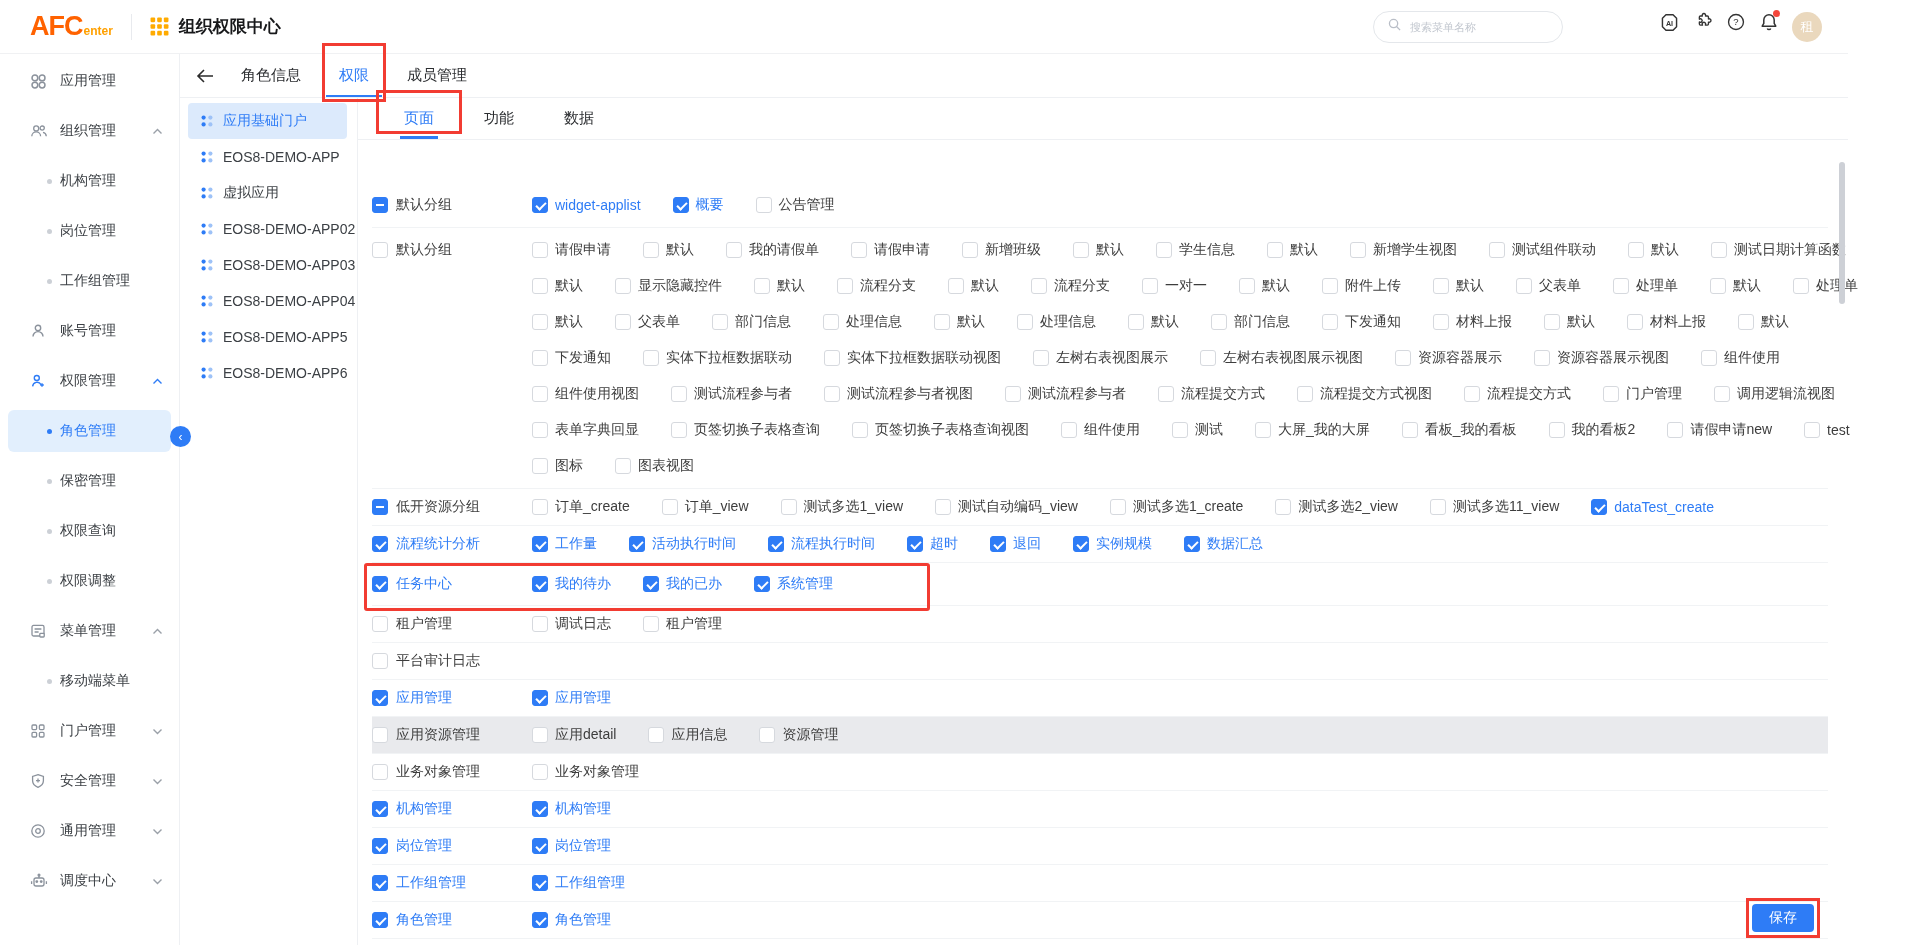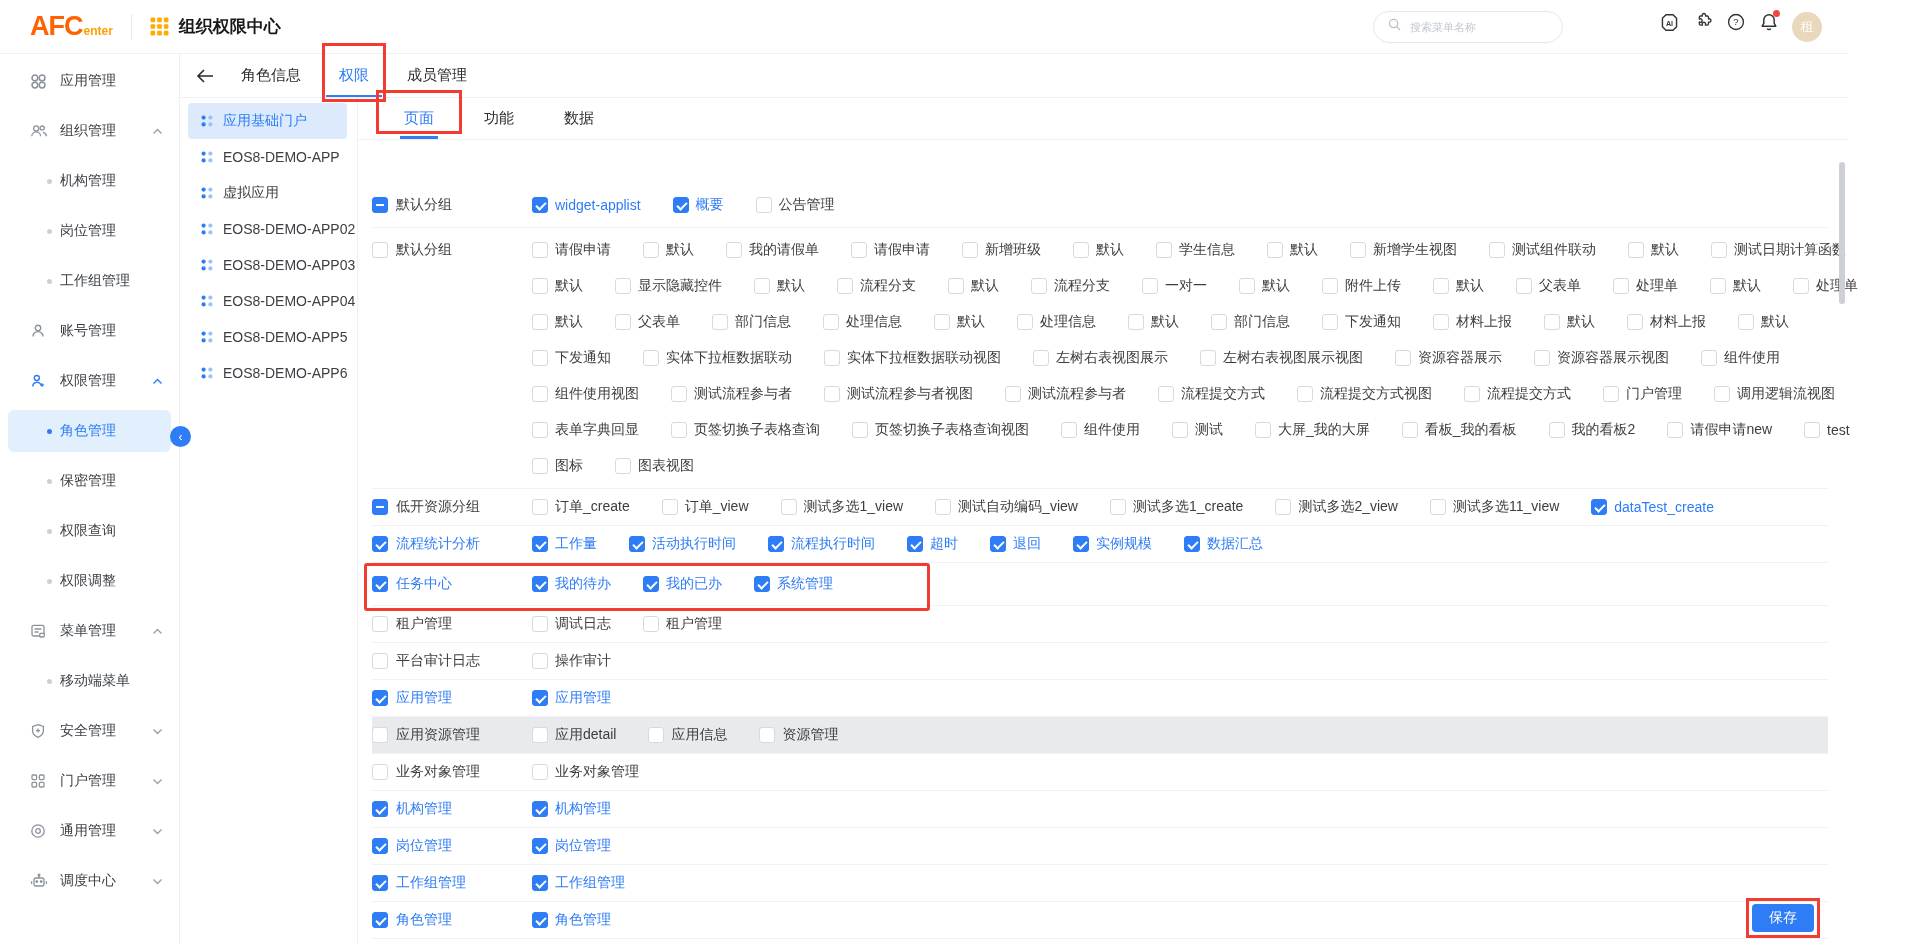--- a/index.html
+++ b/index.html
@@ -251,41 +251,41 @@
             </svg>
           </span>
     </div>
         <div class="s-item sub">
       <span class="dot"></span>
       <span class="s-label">移动端菜单</span>
     </div>
         <div class="s-item top">
       <span class="s-icon">
             <svg viewBox="0 0 16 16" width="16" height="16" fill="none" stroke="currentColor" stroke-width="1.3">
-              <path d="M8 1.6l5.4 1.9v4.2c0 3.1-2.2 5.3-5.4 6.6-3.2-1.3-5.4-3.5-5.4-6.6V3.5z"></path>
-              <path d="M8 5.6v4M6 7.6h4"></path>
-            </svg>
-          </span>
-      <span class="s-label">安全管理</span>
-      <span class="chev">
-            <svg width="11" height="7" viewBox="0 0 11 7">
-              <polyline points="1.5,1.5 5.5,5.5 9.5,1.5" fill="none" stroke="currentColor" stroke-width="1.4"></polyline>
-            </svg>
-          </span>
-    </div>
-        <div class="s-item top">
-      <span class="s-icon">
-            <svg viewBox="0 0 16 16" width="16" height="16" fill="none" stroke="currentColor" stroke-width="1.3">
               <rect x="2" y="2" width="4.6" height="4.6" rx="1"></rect>
               <rect x="9.4" y="2" width="4.6" height="4.6" rx="1"></rect>
               <rect x="2" y="9.4" width="4.6" height="4.6" rx="1"></rect>
               <rect x="9.4" y="9.4" width="4.6" height="4.6" rx="1"></rect>
             </svg>
           </span>
       <span class="s-label">门户管理</span>
+      <span class="chev">
+            <svg width="11" height="7" viewBox="0 0 11 7">
+              <polyline points="1.5,1.5 5.5,5.5 9.5,1.5" fill="none" stroke="currentColor" stroke-width="1.4"></polyline>
+            </svg>
+          </span>
+    </div>
+        <div class="s-item top">
+      <span class="s-icon">
+            <svg viewBox="0 0 16 16" width="16" height="16" fill="none" stroke="currentColor" stroke-width="1.3">
+              <path d="M8 1.6l5.4 1.9v4.2c0 3.1-2.2 5.3-5.4 6.6-3.2-1.3-5.4-3.5-5.4-6.6V3.5z"></path>
+              <path d="M8 5.6v4M6 7.6h4"></path>
+            </svg>
+          </span>
+      <span class="s-label">安全管理</span>
       <span class="chev">
             <svg width="11" height="7" viewBox="0 0 11 7">
               <polyline points="1.5,1.5 5.5,5.5 9.5,1.5" fill="none" stroke="currentColor" stroke-width="1.4"></polyline>
             </svg>
           </span>
     </div>
         <div class="s-item top">
       <span class="s-icon">
             <svg viewBox="0 0 16 16" width="16" height="16" fill="none" stroke="currentColor" stroke-width="1.3">
               <circle cx="8" cy="8" r="6.2"></circle>
@@ -863,28 +863,20 @@
         <span class="itext">租户管理</span>
       </label>
                   </div>
                 </div>
               </div>
               <div class="group-row">
                 <label class="g-label">
     <span class="cb off"></span>
     <span class="gtext">平台审计日志</span>
   </label>
-                <div class="g-lines">
-                  <div class="g-line">
-                    <label class="item">
-        <span class="cb "></span>
-        <span class="itext">操作审计</span>
-      </label>
-                  </div>
-                </div>
               </div>
               <div class="group-row">
                 <label class="g-label">
     <span class="cb on"></span>
     <span class="gtext blue-t">应用管理</span>
   </label>
                 <div class="g-lines">
                   <div class="g-line">
                     <label class="item">
         <span class="cb on"></span>

